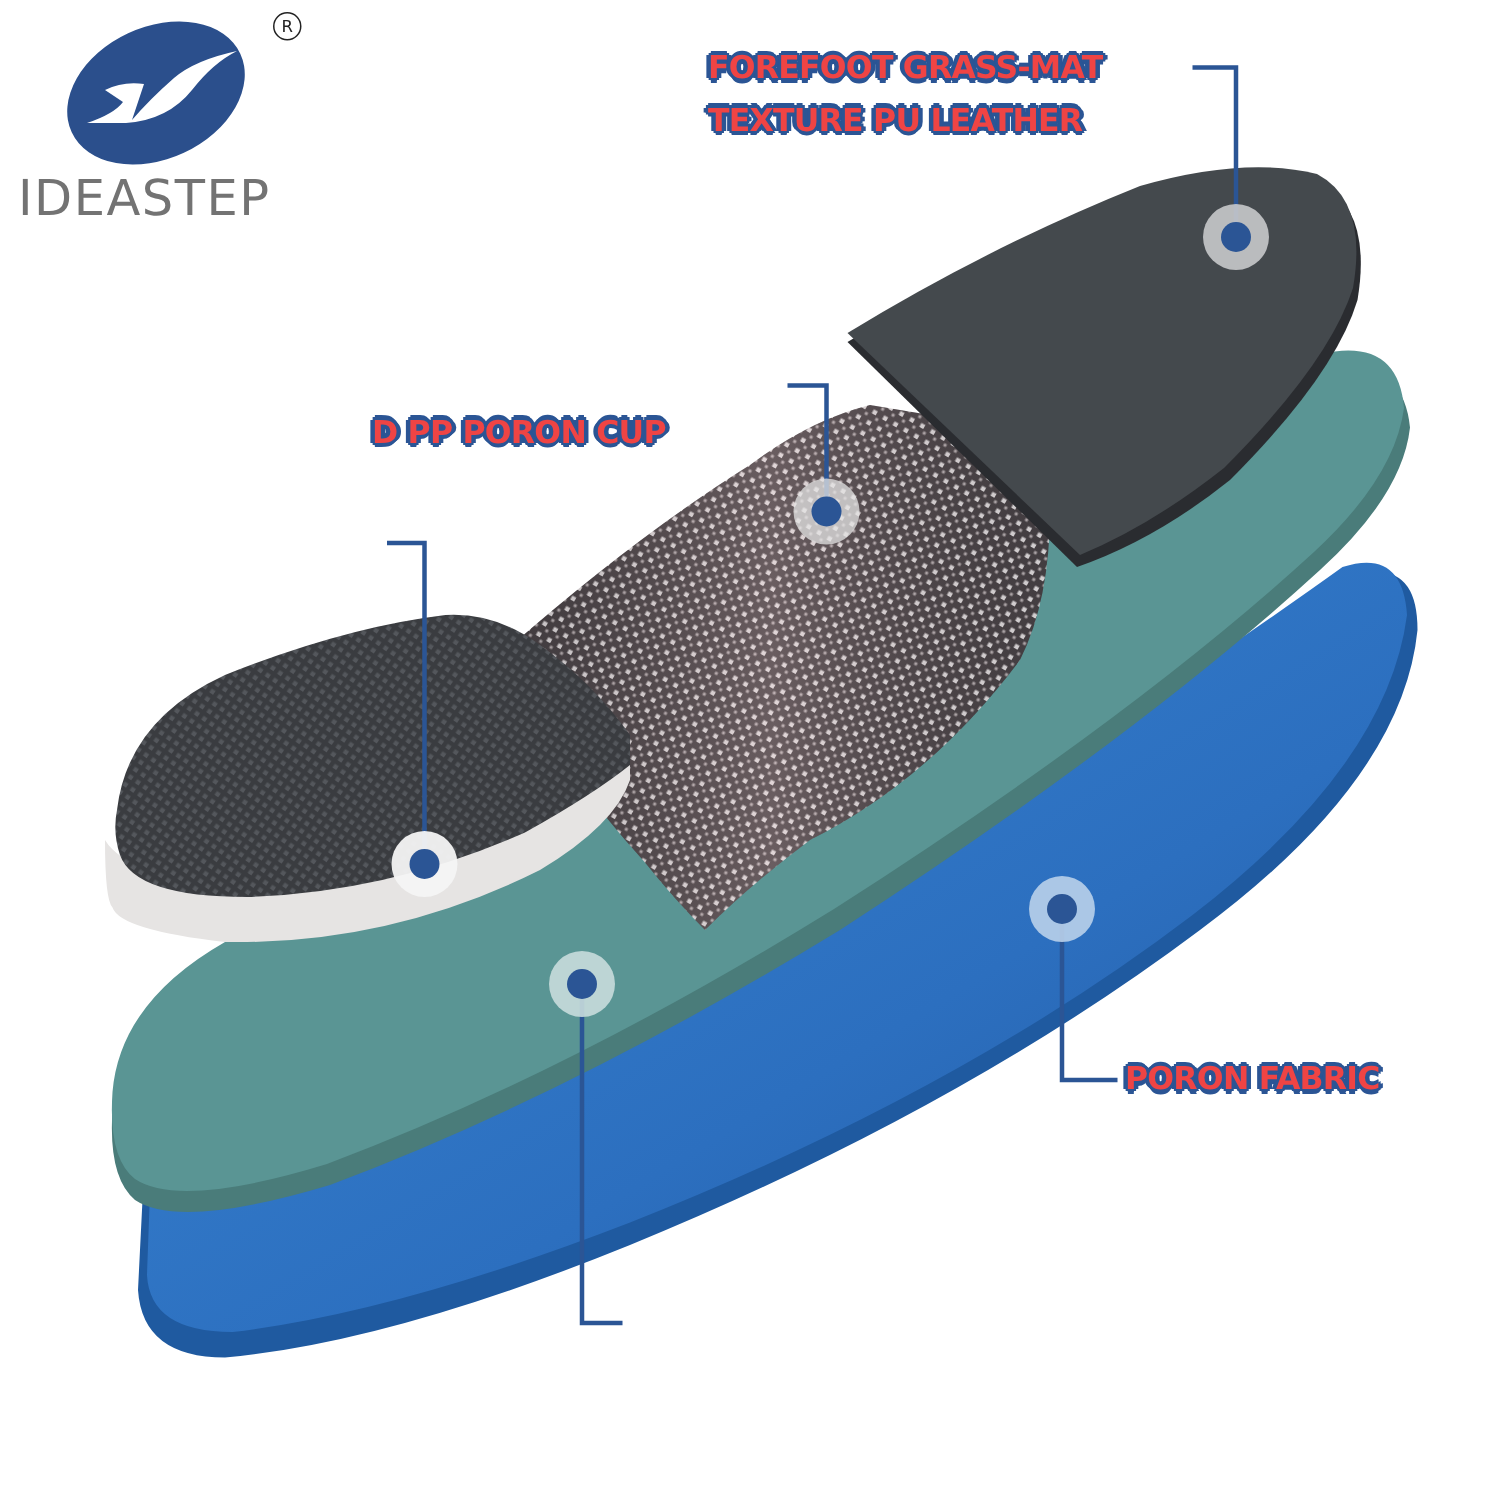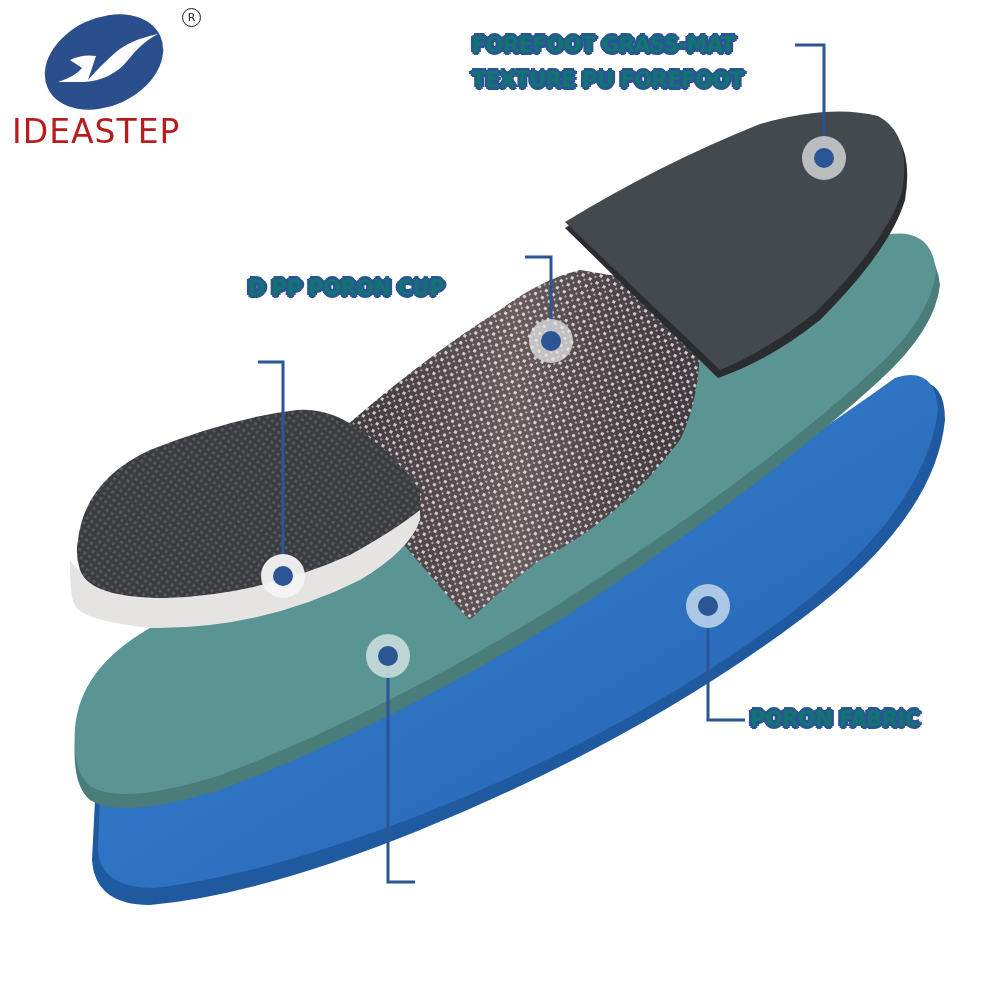--- a/index.html
+++ b/index.html
@@ -5,34 +5,34 @@
     html, body { margin: 0; padding: 0; background: #ffffff; }
     body { width: 1000px; height: 1000px; position: relative; overflow: hidden; font-family: "DejaVu Sans", sans-serif; }
     .stage { position: absolute; left: 0; top: 0; width: 1000px; height: 1000px; }
     svg.art { position: absolute; left: 0; top: 0; width: 1000px; height: 1000px; }
     .label {
       position: absolute;
       font-family: "DejaVu Sans", sans-serif;
       font-weight: bold;
       font-size: 21px;
       line-height: 25px;
-      color: #0f766e;
+      color: #ef4444;
       letter-spacing: -0.5px;
       white-space: nowrap;
       -webkit-text-stroke: 0;
       text-shadow:
         2px 0 0 #2b5595, -2px 0 0 #2b5595, 0 2px 0 #2b5595, 0 -2px 0 #2b5595,
         1.5px 1.5px 0 #2b5595, -1.5px -1.5px 0 #2b5595, 1.5px -1.5px 0 #2b5595, -1.5px 1.5px 0 #2b5595,
         3px 0 0 #2b5595, -3px 0 0 #2b5595, 0 3px 0 #2b5595, 0 -3px 0 #2b5595;
     }
     .logo-wrap { position: absolute; left: 0; top: 0; width: 250px; height: 160px; }
     .logo-text {
       position: absolute; left: 12px; top: 112px;
       font-family: "DejaVu Sans", sans-serif; font-size: 33px; font-weight: normal;
-      color: #b91c1c; letter-spacing: 1px;
+      color: #737373; letter-spacing: 1px;
     }
     .reg {
       position: absolute; left: 182px; top: 8px; width: 17px; height: 17px;
       border: 1.5px solid #222; border-radius: 50%;
       font-size: 11px; line-height: 17px; text-align: center; color: #222;
       font-family: "DejaVu Sans", sans-serif;
     }
   </style>
 </head>
 <body>
@@ -122,20 +122,20 @@
         <circle cx="708" cy="606" r="10" fill="#2b5595"></circle>
       </g>
       <g>
         <circle cx="388" cy="656" r="22" fill="#c8dcdc" opacity="0.9"></circle>
         <circle cx="388" cy="656" r="10" fill="#2b5595"></circle>
       </g>
     </g>
   </svg>
 
   <div class="label" style="left:472px;top:33px;">FOREFOOT GRASS-MAT</div>
-  <div class="label" style="left:472px;top:68px;">TEXTURE PU FOREFOOT</div>
+  <div class="label" style="left:472px;top:68px;">TEXTURE PU LEATHER</div>
 
   <div class="label" style="left:248px;top:276px;">D PP PORON CUP</div>
 
 
   <div class="label" style="left:750px;top:707px;">PORON FABRIC</div>
 
 </div>
 
 </body></html>

